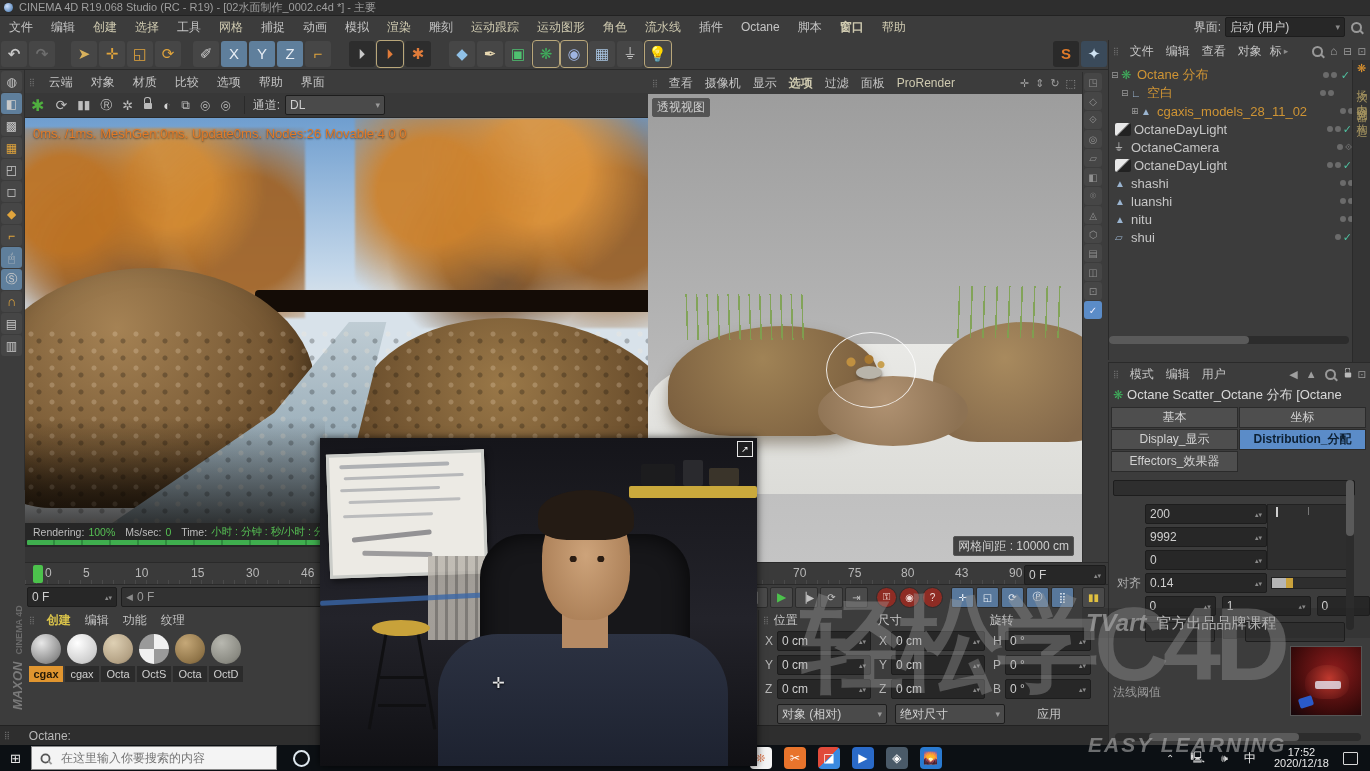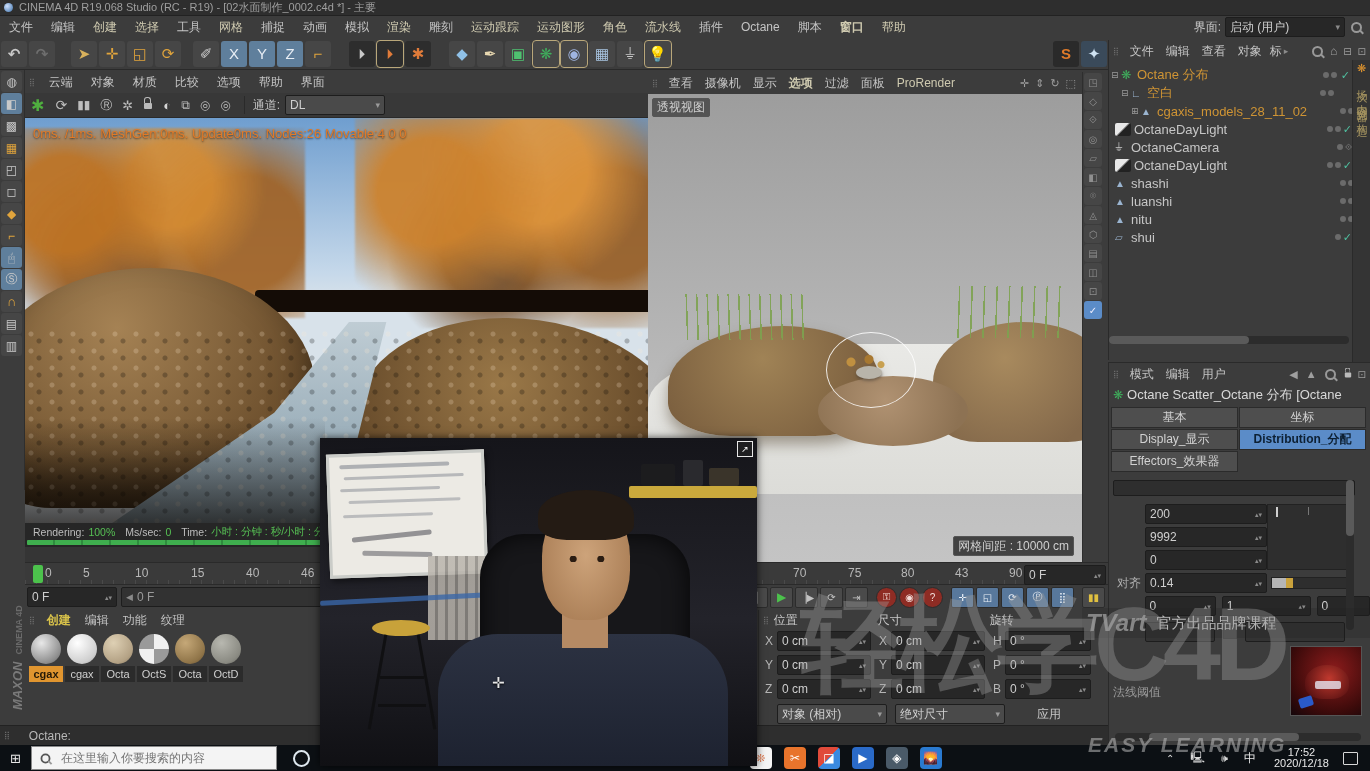--- a/index.html
+++ b/index.html
@@ -251,21 +251,21 @@
   <div class="icon-btn" style="width:18px;height:18px;font-size:10px;color:#8f8f8f;">⊡</div>
   <div class="icon-btn" style="width:18px;height:18px;font-size:10px;background:#5b8cc8;color:#eef;">✓</div>
 </div>
 
 <div class="r" style="left:25px;top:562px;width:1085px;height:23px;background:#3a3a3a;border-top:1px solid #2a2a2a;border-bottom:1px solid #2a2a2a;background-image:repeating-linear-gradient(90deg,#4a4a4a 0 1px,transparent 1px 11px);background-position:0 bottom;background-size:100% 4px;background-repeat:no-repeat;">
   <div style="position:absolute;left:8px;top:2px;width:10px;height:18px;background:#4cc24c;border-radius:2px;"></div>
   <span class="tick" style="left:20px;">0</span>
   <span class="tick" style="left:58px;">5</span>
   <span class="tick" style="left:110px;">10</span>
   <span class="tick" style="left:166px;">15</span>
-  <span class="tick" style="left:221px;">40</span>
+  <span class="tick" style="left:221px;">30</span>
   <span class="tick" style="left:276px;">46</span>
   <span class="tick" style="left:768px;">70</span>
   <span class="tick" style="left:823px;">75</span>
   <span class="tick" style="left:876px;">80</span>
   <span class="tick" style="left:930px;">43</span>
   <span class="tick" style="left:984px;">90</span>
   <span class="well" style="position:absolute;right:4px;top:2px;width:72px;">
       <span>0 F</span>
       <span class="spin">▴▾</span>
     </span>

